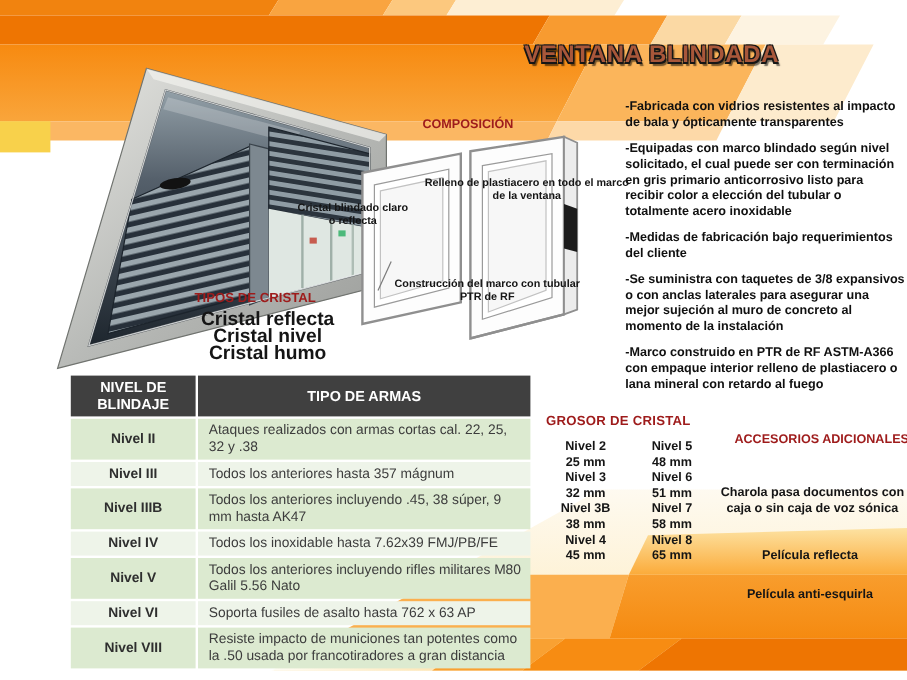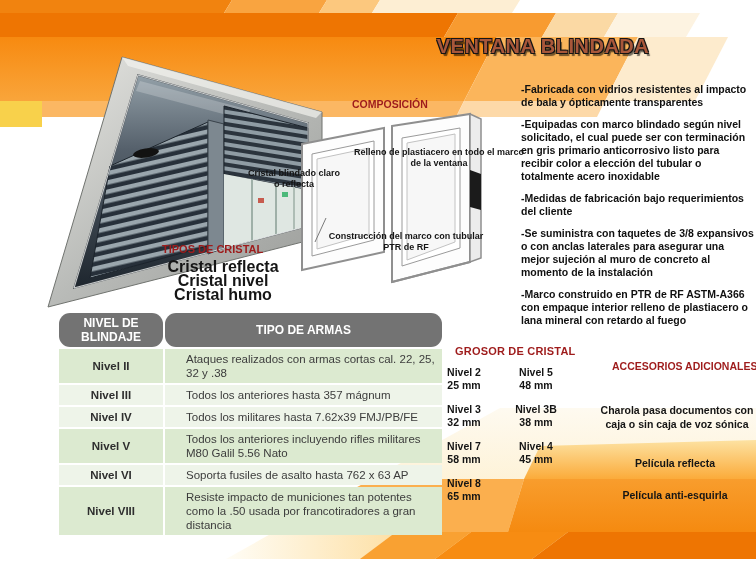--- a/index.html
+++ b/index.html
@@ -24,31 +24,31 @@
   .lbl{font-size:9px;font-weight:700;color:#151515;text-align:center;line-height:11px;z-index:6;}
   
   .tipos-list{left:150px;top:260px;width:146px;text-align:center;
     font-size:16px;font-weight:700;color:#151515;line-height:14px;z-index:5;}
   
   .features{left:505px;top:83px;width:249px;z-index:5;}
   .features p{margin:0 0 9px 16px;font-size:10.5px;font-weight:700;color:#101010;line-height:13px;}
   
   .armor-table{left:57px;top:311px;width:387px;border-collapse:separate;border-spacing:2px;z-index:5;position:absolute;}
   .armor-table th{
-    background:#737373;color:#ffffff;font-size:12px;font-weight:600;
-    text-align:center;vertical-align:middle;padding:3px 4px;line-height:14px;border-radius:11px;}
+    background:#404040;color:#ffffff;font-size:12px;font-weight:600;
+    text-align:center;vertical-align:middle;padding:3px 4px;line-height:14px;}
   .armor-table th.col-nivel{width:96px;}
   .armor-table td{font-size:11.5px;line-height:14px;padding:3px 6px;vertical-align:middle;}
   .armor-table td.nivel{font-weight:700;color:#2e2e2e;text-align:center;}
-  .armor-table td.armas{color:#3c3c3c;text-align:left;padding-left:21px;}
+  .armor-table td.armas{color:#3c3c3c;text-align:left;padding-left:9px;}
   .armor-table tr.odd td{background:#dcead0;}
   .armor-table tr.even td{background:#eef4e9;}
   
-  .grosor-grid{left:428px;top:366px;width:150px;display:grid;
-    grid-template-columns:72px 72px;row-gap:11px;z-index:5;}
+  .grosor-grid{left:452px;top:366px;width:150px;display:grid;
+    grid-template-columns:72px 72px;z-index:5;}
   .grosor-item{font-size:10.5px;font-weight:700;color:#151515;text-align:center;line-height:13px;}
   
   .acc-head{left:612px;top:360px;width:152px;line-height:13px;font-size:10.5px;}
   .acc-charola{left:598px;top:403px;width:158px;font-size:10.5px;line-height:14px;}
   .acc-band-label{font-size:10.5px;line-height:13px;}
 </style>
 </head>
 <body>
 
 <div class="page">
@@ -197,23 +197,27 @@
       <th>TIPO DE ARMAS</th>
     </tr>
     <tr class="odd">
       <td class="nivel">Nivel II</td>
       <td class="armas">Ataques realizados con armas cortas cal. 22, 25, 32 y .38</td>
     </tr>
     <tr class="even">
       <td class="nivel">Nivel III</td>
       <td class="armas">Todos los anteriores hasta 357 mágnum</td>
     </tr>
+    <tr class="odd">
+      <td class="nivel">Nivel IIIB</td>
+      <td class="armas">Todos los anteriores incluyendo .45, 38 súper, 9 mm hasta AK47</td>
+    </tr>
     <tr class="even">
       <td class="nivel">Nivel IV</td>
-      <td class="armas">Todos los militares hasta 7.62x39 FMJ/PB/FE</td>
+      <td class="armas">Todos los inoxidable hasta 7.62x39 FMJ/PB/FE</td>
     </tr>
     <tr class="odd">
       <td class="nivel">Nivel V</td>
       <td class="armas">Todos los anteriores incluyendo rifles militares M80 Galil 5.56 Nato</td>
     </tr>
     <tr class="even">
       <td class="nivel">Nivel VI</td>
       <td class="armas">Soporta fusiles de asalto hasta 762 x 63 AP</td>
     </tr>
     <tr class="odd">
@@ -232,20 +236,24 @@
       </div>
     <div class="grosor-item">
       <div>Nivel 5</div>
         <div>48 mm</div>
       </div>
     <div class="grosor-item">
       <div>Nivel 3</div>
         <div>32 mm</div>
       </div>
     <div class="grosor-item">
+      <div>Nivel 6</div>
+        <div>51 mm</div>
+      </div>
+    <div class="grosor-item">
       <div>Nivel 3B</div>
         <div>38 mm</div>
       </div>
     <div class="grosor-item">
       <div>Nivel 7</div>
         <div>58 mm</div>
       </div>
     <div class="grosor-item">
       <div>Nivel 4</div>
         <div>45 mm</div>

